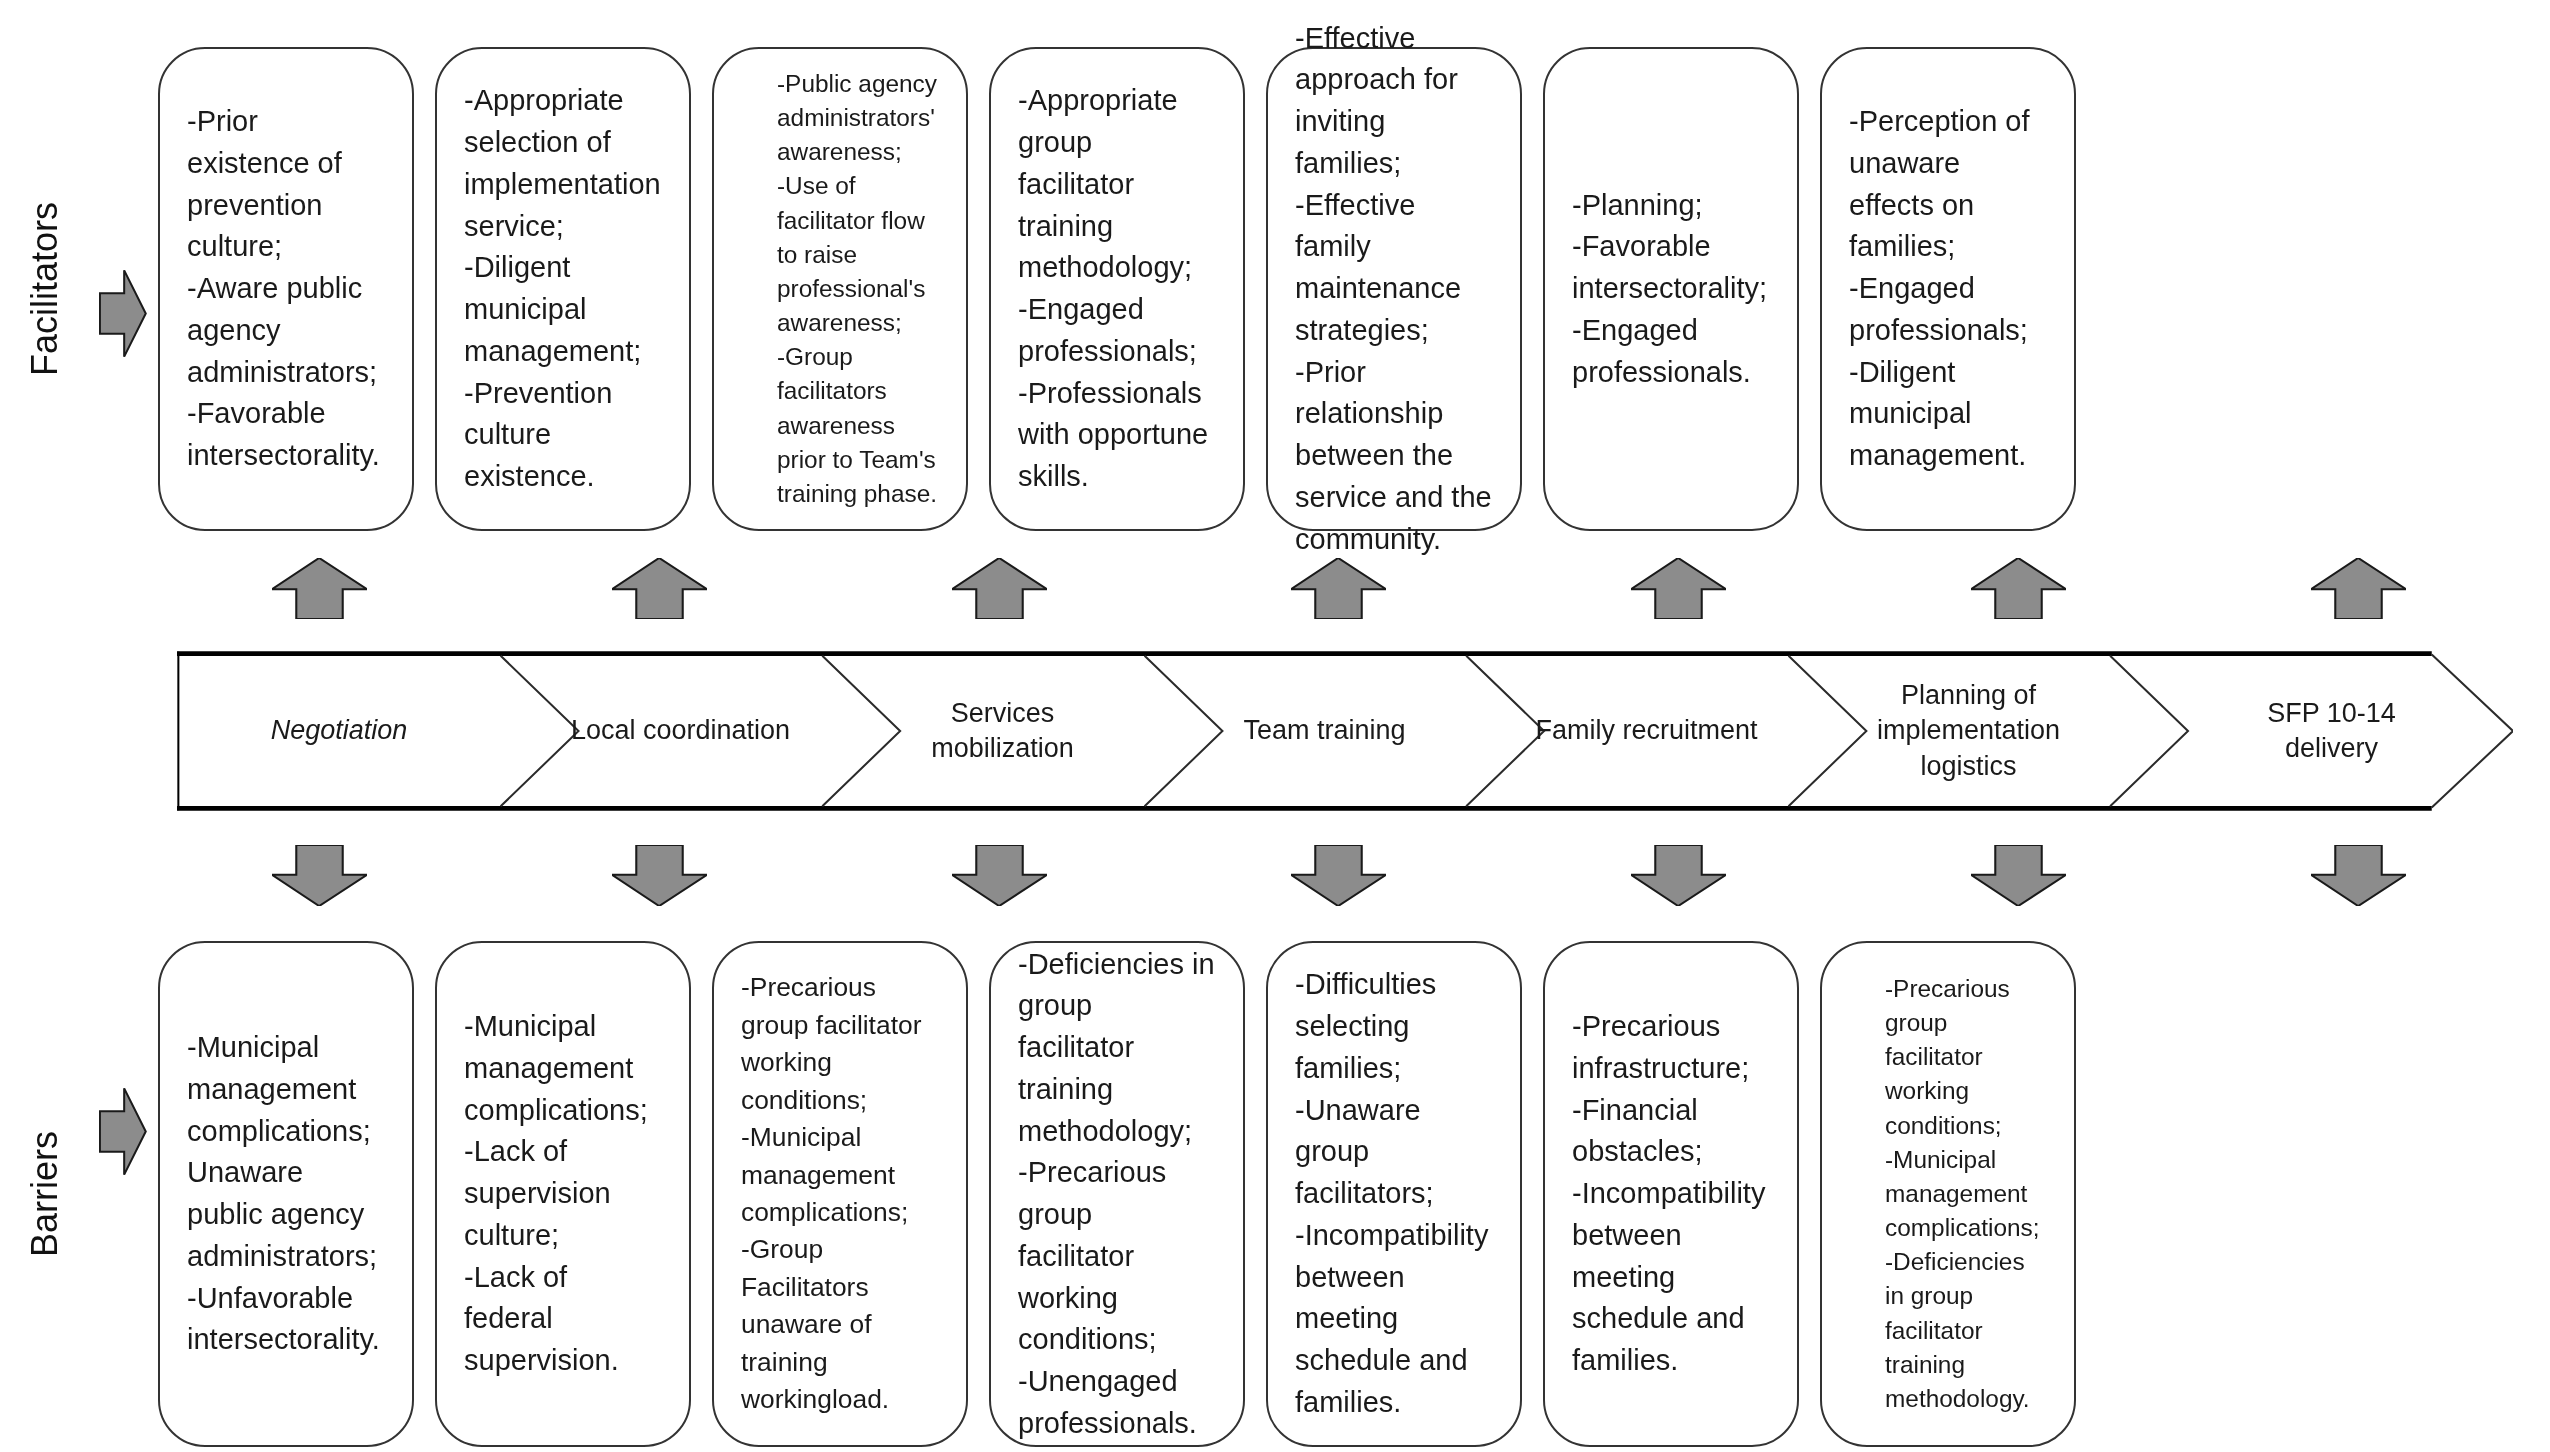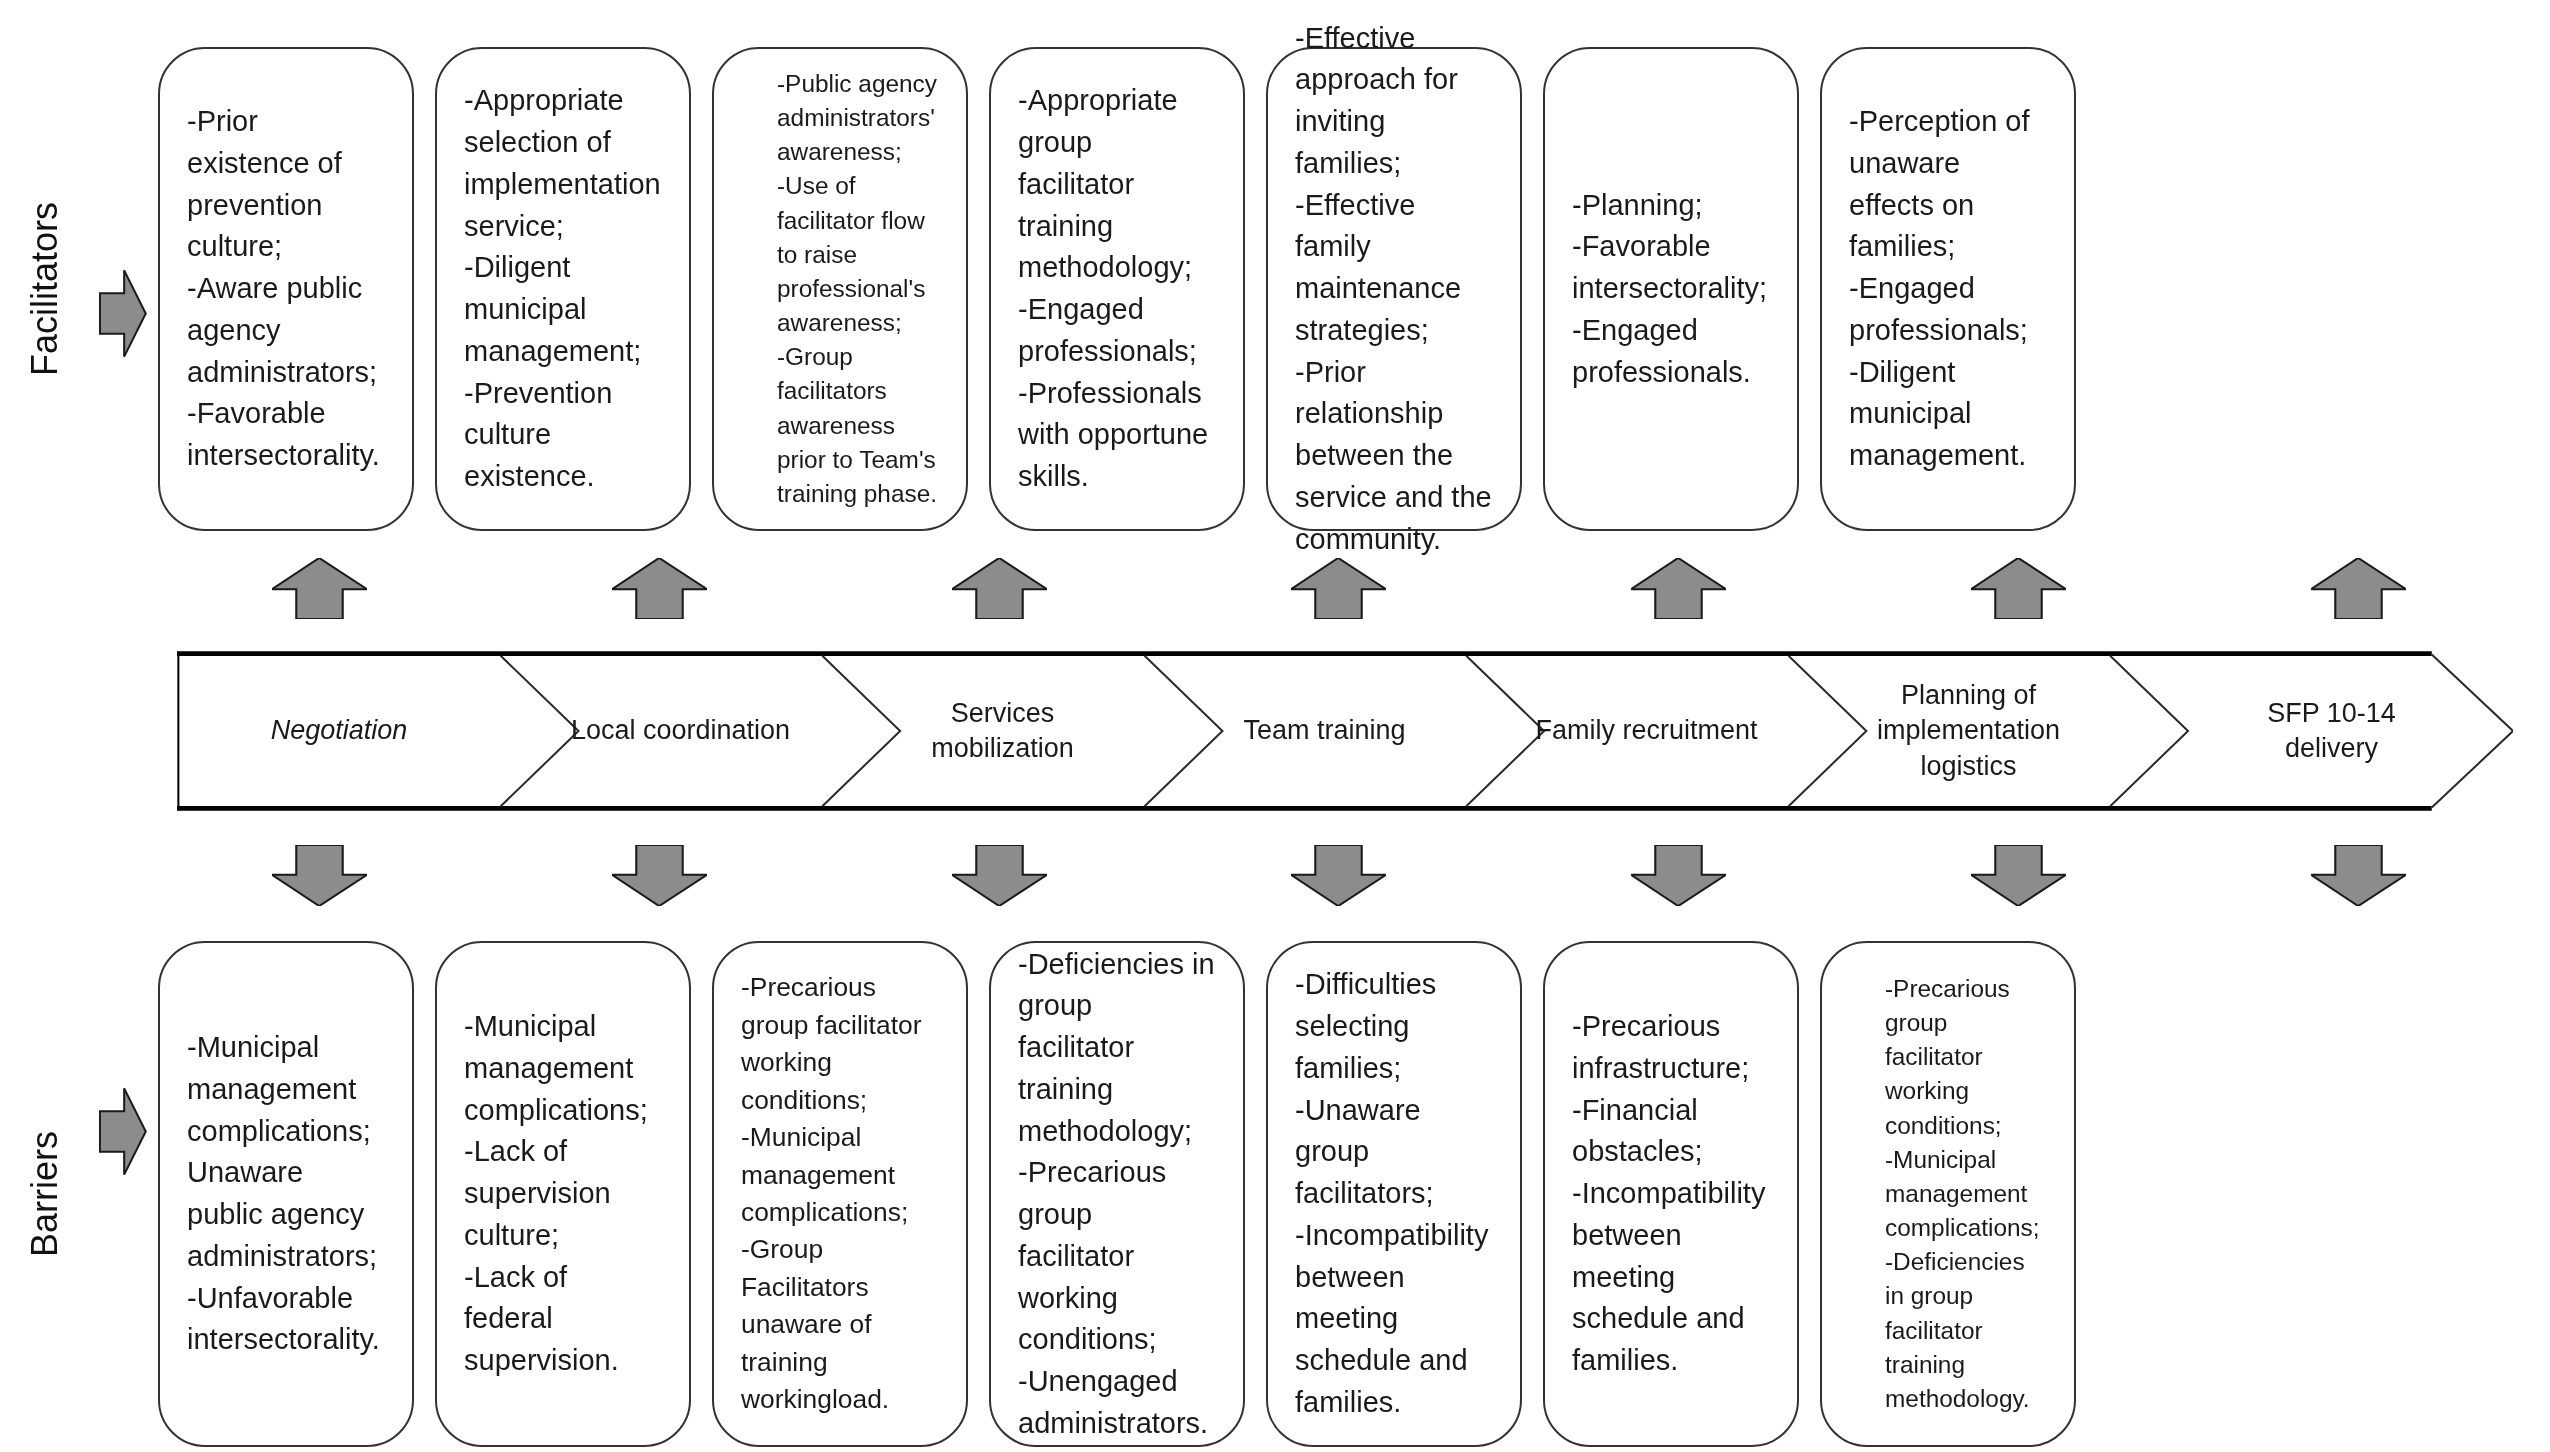--- a/index.html
+++ b/index.html
@@ -229,21 +229,21 @@
       <div class="item">-Lack of federal supervision.</div>
     </div>
     <div class="fbox mid">
       <div class="item">-Precarious group facilitator working conditions;</div>
       <div class="item">-Municipal management complications;</div>
       <div class="item">-Group Facilitators unaware of training workingload.</div>
     </div>
     <div class="fbox">
       <div class="item">-Deficiencies in group facilitator training methodology;</div>
       <div class="item">-Precarious group facilitator working conditions;</div>
-      <div class="item">-Unengaged administrators.</div>
+      <div class="item">-Unengaged professionals.</div>
     </div>
     <div class="fbox">
       <div class="item">-Difficulties selecting families;</div>
       <div class="item">-Unaware group facilitators;</div>
       <div class="item">-Incompatibility between meeting schedule and families.</div>
     </div>
     <div class="fbox">
       <div class="item">-Precarious infrastructure;</div>
       <div class="item">-Financial obstacles;</div>
       <div class="item">-Incompatibility between meeting schedule and families.</div>

